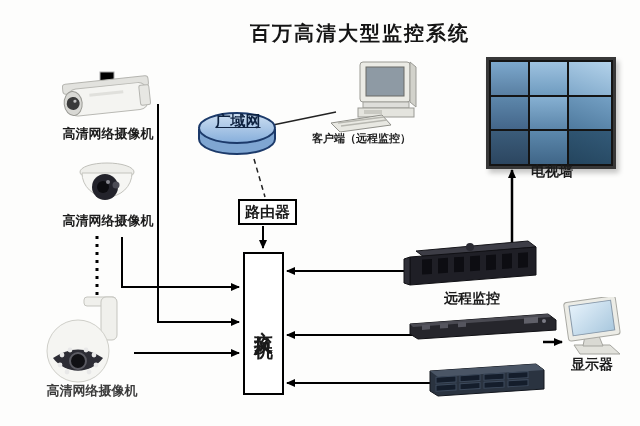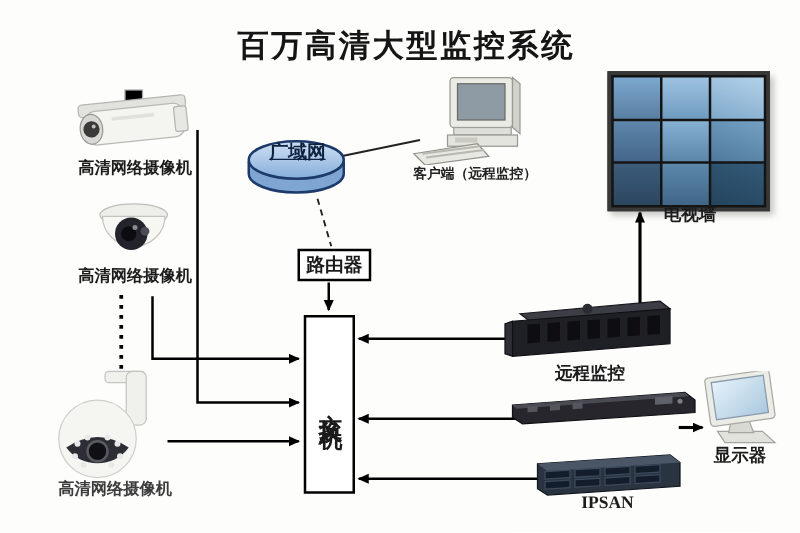--- a/index.html
+++ b/index.html
@@ -2,23 +2,23 @@
 <html><head>
 <meta charset="utf-8">
 <style>
   html,body{margin:0;padding:0;background:#ffffff;}
   #canvas{
     position:relative;width:640px;height:426px;background:#fdfdfc;overflow:hidden;
     font-family:"Liberation Sans","DejaVu Sans",sans-serif;color:#1a1a1a;
   }
   .abs{position:absolute;}
   #title{
-    left:190px;top:20px;width:340px;
+    left:190px;top:20px;width:340px;text-align:center;
     font-family:"Liberation Serif","DejaVu Serif",serif;
-    font-size:25px;font-weight:600;letter-spacing:2px;color:#151515;
+    font-size:20px;font-weight:600;letter-spacing:2px;color:#151515;
   }
   .node-label{
     text-align:center;font-size:13px;font-weight:700;color:#1c1c1c;line-height:1.1;
   }
   .small-label{font-size:11px;font-weight:700;color:#222;}
   #edges{left:0;top:0;width:640px;height:426px;z-index:1;}
   .art{z-index:2;}
   .labelz{z-index:3;}
   
   .netbox{
@@ -135,21 +135,21 @@
     <rect x="32" y="2" width="50" height="40" rx="3" fill="#ebebe5" stroke="#9a9a94"></rect>
     <polygon points="82,2 88,7 88,47 82,42" fill="#d2d2cb" stroke="#9a9a94"></polygon>
     <rect x="38" y="7" width="38" height="29" fill="#8e9aa4" stroke="#6a6a66"></rect>
     <rect x="35" y="42" width="46" height="6" fill="#dededa" stroke="#a0a09a"></rect>
     <rect x="30" y="48" width="56" height="9" fill="#e4e4de" stroke="#9a9a94"></rect>
     <rect x="36" y="50" width="18" height="4" fill="#c9c9c2"></rect>
     <polygon points="3,63 54,55 63,65 12,72" fill="#e8e8e2" stroke="#90908a"></polygon>
     <line x1="10" y1="63" x2="56" y2="57" stroke="#b7b7b0" stroke-width="1.5"></line>
     <line x1="13" y1="66" x2="59" y2="60" stroke="#b7b7b0" stroke-width="1.5"></line>
   </svg>
-  <div class="abs small-label labelz" style="left:312px;top:131px;width:136px;text-align:center;">客户端（远程监控）</div>
+  <div class="abs small-label labelz" style="left:312px;top:131px;width:136px;">客户端（远程监控）</div>
 
   <div id="router-box" class="abs netbox">
     <span>路由器</span>
   </div>
 
   <div id="switch-box" class="abs netbox">
     <span>交换机</span>
   </div>
 
   <div id="tvwall" class="abs">
@@ -199,21 +199,20 @@
       <rect x="12" y="16" width="20" height="6" transform="skewY(-3.5)"></rect>
       <rect x="36" y="16" width="20" height="6" transform="skewY(-3.5)"></rect>
       <rect x="60" y="16" width="20" height="6" transform="skewY(-3.5)"></rect>
       <rect x="84" y="16" width="20" height="6" transform="skewY(-3.5)"></rect>
       <rect x="12" y="24" width="20" height="6" transform="skewY(-3.5)"></rect>
       <rect x="36" y="24" width="20" height="6" transform="skewY(-3.5)"></rect>
       <rect x="60" y="24" width="20" height="6" transform="skewY(-3.5)"></rect>
       <rect x="84" y="24" width="20" height="6" transform="skewY(-3.5)"></rect>
     </g>
   </svg>
-  <div class="abs node-label labelz" style="left:444px;top:395px;width:84px;font-family:'Liberation Serif','DejaVu Serif',serif;font-size:14px;">IPSAN</div>
 
   <svg class="abs art" style="left:558px;top:297px;" width="70" height="60" viewBox="0 0 70 60">
     <defs>
       <linearGradient id="scr" x1="0" y1="0" x2="1" y2="1">
         <stop offset="0" stop-color="#e6f2fb"></stop>
           <stop offset="1" stop-color="#a9c8de"></stop>
       </linearGradient>
     </defs>
     <polygon points="16,48 52,48 62,57 22,57" fill="#e2e2dc" stroke="#a5a59f"></polygon>
     <polygon points="27,39 41,39 45,49 25,49" fill="#d9d9d3" stroke="#a5a59f"></polygon>

